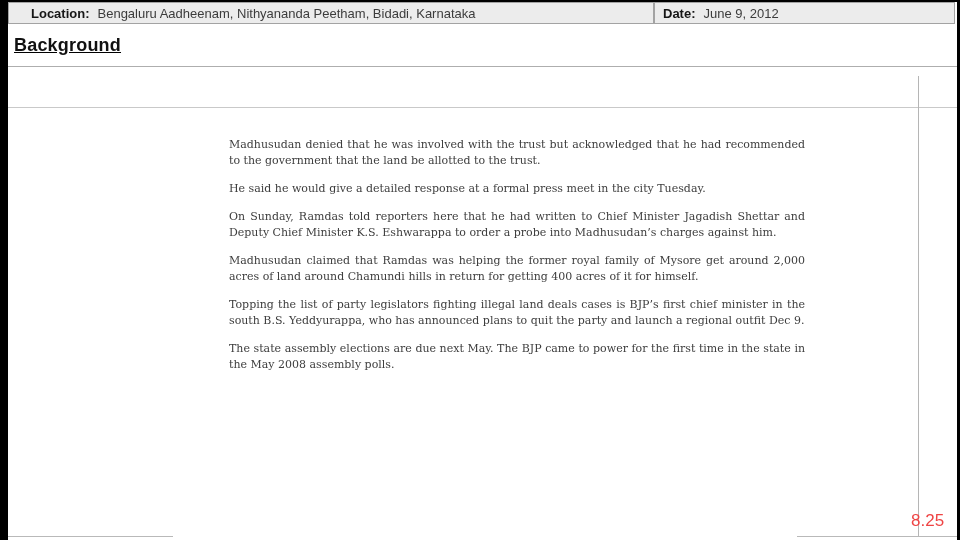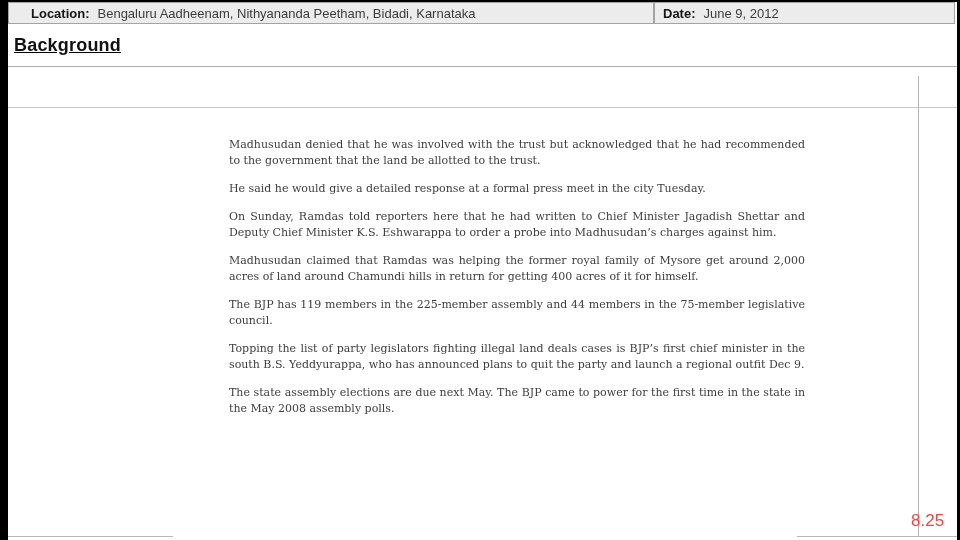--- a/index.html
+++ b/index.html
@@ -120,21 +120,20 @@
   </div>
 
   <div class="empty-row"></div>
 
   <div class="content-area">
     <div class="text-block">
       <p>Madhusudan denied that he was involved with the trust but acknowledged that he had recommended to the government that the land be allotted to the trust.</p>
       <p>He said he would give a detailed response at a formal press meet in the city Tuesday.</p>
       <p>On Sunday, Ramdas told reporters here that he had written to Chief Minister Jagadish Shettar and Deputy Chief Minister K.S. Eshwarappa to order a probe into Madhusudan’s charges against him.</p>
       <p>Madhusudan claimed that Ramdas was helping the former royal family of Mysore get around 2,000 acres of land around Chamundi hills in return for getting 400 acres of it for himself.</p>
-      <p>The BJP has 119 members in the 225-member assembly and 44 members in the 75-member legislative council.</p>
       <p>Topping the list of party legislators fighting illegal land deals cases is BJP’s first chief minister in the south B.S. Yeddyurappa, who has announced plans to quit the party and launch a regional outfit Dec 9.</p>
       <p>The state assembly elections are due next May. The BJP came to power for the first time in the state in the May 2008 assembly polls.</p>
     </div>
   </div>
 
   <div class="v-rule"></div>
   <div class="b-rule-left"></div>
   <div class="b-rule-right"></div>
 
   <div class="page-number">8.25</div>

